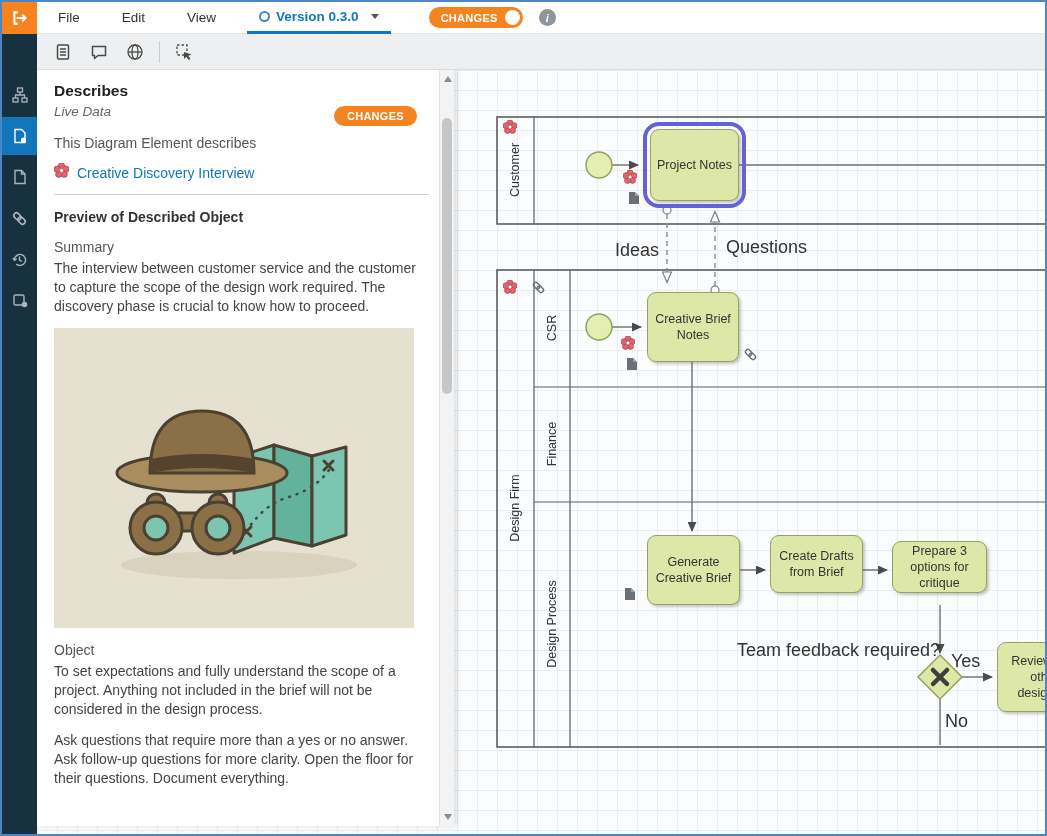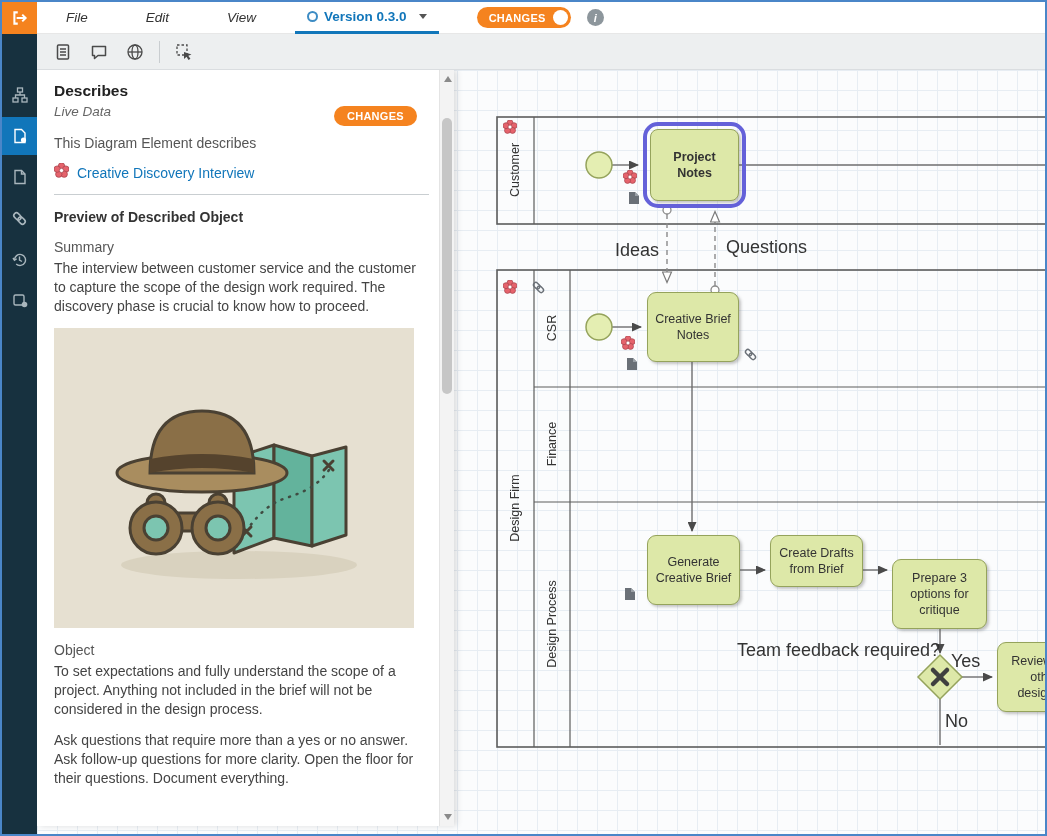--- a/index.html
+++ b/index.html
@@ -10,21 +10,21 @@
   
   .sidebar { position:absolute; left:0; top:0; width:35px; height:100%; background:#17313f; z-index:40; }
   .logo { width:35px; height:32px; background:#f5831f; display:flex; align-items:center; justify-content:center; }
   .side-col { display:flex; flex-direction:column; margin-top:42px; gap:3px; }
   .side-btn { width:35px; height:38px; display:flex; align-items:center; justify-content:center; color:#a9b6bd; }
   .side-btn.active { background:#1176ba; color:#ffffff; }
 
   
   .menubar { position:absolute; left:35px; top:0; right:0; height:32px; background:#ffffff; z-index:30;
              display:flex; align-items:center; border-bottom:1px solid #e7e7e7; font-size:13.5px; color:#333; }
-  .menu-item { padding:0 29px; line-height:32px;font-style:italic; }
+  .menu-item { padding:0 21px; line-height:32px; }
   .version-tab { display:flex; align-items:center; gap:6px; height:32px; padding:0 12px; margin-left:10px;
                  border-bottom:3px solid #1176ba; color:#1176ba; font-weight:bold; }
   .version-ring { width:11px; height:11px; border:2px solid #3d8cc4; border-radius:50%; }
   .caret-down { width:0; height:0; border-left:4px solid transparent; border-right:4px solid transparent;
                 border-top:5px solid #555; margin-left:6px; }
   .changes-pill { display:flex; align-items:center; gap:7px; margin-left:38px; height:21px; padding:0 3px 0 12px;
                   background:#f5831f; border-radius:11px; color:#fff; font-size:11px; font-weight:bold; letter-spacing:.3px; }
   .changes-knob { width:15px; height:15px; background:#fff; border-radius:50%; }
   .info-dot { width:17px; height:17px; margin-left:16px; background:#8d969c; color:#fff; border-radius:50%;
               display:flex; align-items:center; justify-content:center; font-size:11px; font-weight:bold; font-style:italic; }
@@ -38,21 +38,21 @@
   
   .canvas { position:absolute; left:35px; top:68px; right:0; bottom:0; z-index:1; overflow:hidden;
             background-color:#fbfcfd;
             background-image:linear-gradient(#e7edf3 1px, transparent 1px),
                              linear-gradient(90deg,#e7edf3 1px, transparent 1px);
             background-size:20px 20px; }
   .dsvg { position:absolute; left:0; top:0; }
   .task { position:absolute; background:#dde8a8; border:1.5px solid #95a35c; border-radius:9px;
           box-shadow:2px 2px 3px rgba(90,90,90,.35); display:flex; align-items:center; justify-content:center;
           text-align:center; font-size:12.5px; color:#333; line-height:1.3; padding:4px; }
-  .task.selected { outline:4px solid #6461d9; outline-offset:3px; font-weight:bold;border-radius:8px; }
+  .task.selected { outline:4px solid #6461d9; outline-offset:3px; font-weight:normal; }
   .flabel { position:absolute; font-size:18px; color:#333; white-space:nowrap; }
   .rlabel { position:absolute; transform:translate(-50%,-50%) rotate(-90deg); font-size:12.5px; color:#333; white-space:nowrap; }
   .dicon { position:absolute; display:flex; }
 
   
   .panel { position:absolute; left:35px; top:68px; width:417px; bottom:8px; background:#fff; z-index:20;
            box-shadow:3px 0 6px rgba(0,0,0,.12); overflow:hidden; }
   .panel-content { padding:12px 25px 0 17px; }
   .p-title { font-size:15.5px; font-weight:bold; color:#222; margin-bottom:4px; }
   .p-live { font-size:13.5px; font-style:italic; color:#666; margin-bottom:16px; }
@@ -123,22 +123,22 @@
 
     <div class="rlabel" style="left:478px; top:100px;">Customer</div>
     <div class="rlabel" style="left:478px; top:438px;">Design Firm</div>
     <div class="rlabel" style="left:515px; top:258px;">CSR</div>
     <div class="rlabel" style="left:515px; top:374px;">Finance</div>
     <div class="rlabel" style="left:515px; top:554px;">Design Process</div>
 
     <div class="task selected" style="left:613px; top:59px;  width:89px; height:72px;">Project Notes</div>
     <div class="task" style="left:610px; top:222px; width:92px; height:70px;">Creative Brief Notes</div>
     <div class="task" style="left:610px; top:465px; width:93px; height:70px;">Generate Creative Brief</div>
-    <div class="task" style="left:733px; top:465px; width:93px; height:52px;">Create Drafts from Brief</div>
-    <div class="task" style="left:855px; top:489px; width:95px; height:70px;text-align:center;">Prepare 3 options for critique</div>
+    <div class="task" style="left:733px; top:465px; width:93px; height:58px;">Create Drafts from Brief</div>
+    <div class="task" style="left:855px; top:471px; width:95px; height:52px;text-align:center;">Prepare 3 options for critique</div>
     <div class="task" style="left:960px; top:572px; width:95px; height:70px;">Review with other designers</div>
 
     <div class="flabel" style="left:578px; top:170px;">Ideas</div>
     <div class="flabel" style="left:689px; top:167px;">Questions</div>
     <div class="flabel" style="left:700px; top:570px; width:185px; text-align:right;">Team feedback required?</div>
     <div class="flabel" style="left:902px; top:581px;margin-left:12px;">Yes</div>
     <div class="flabel" style="left:908px; top:641px;">No</div>
 
     <div class="dicon" style="left:466px; top:50px;">
       <svg width="14" height="14" viewBox="0 0 14 14">

